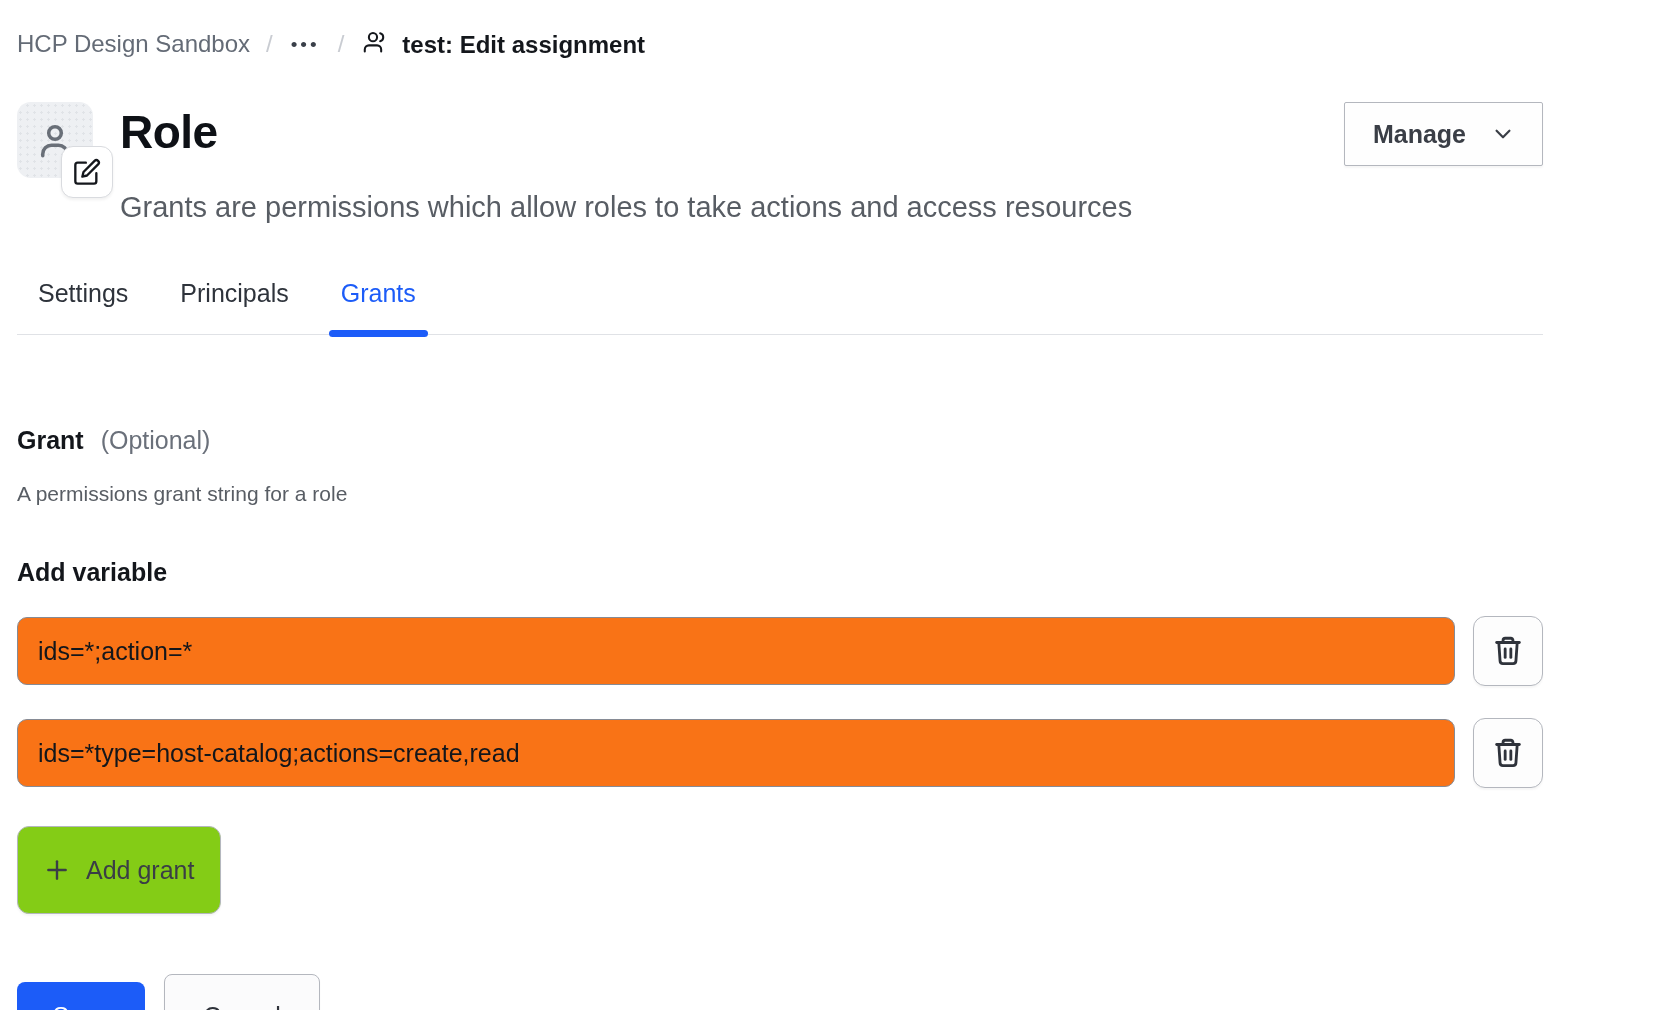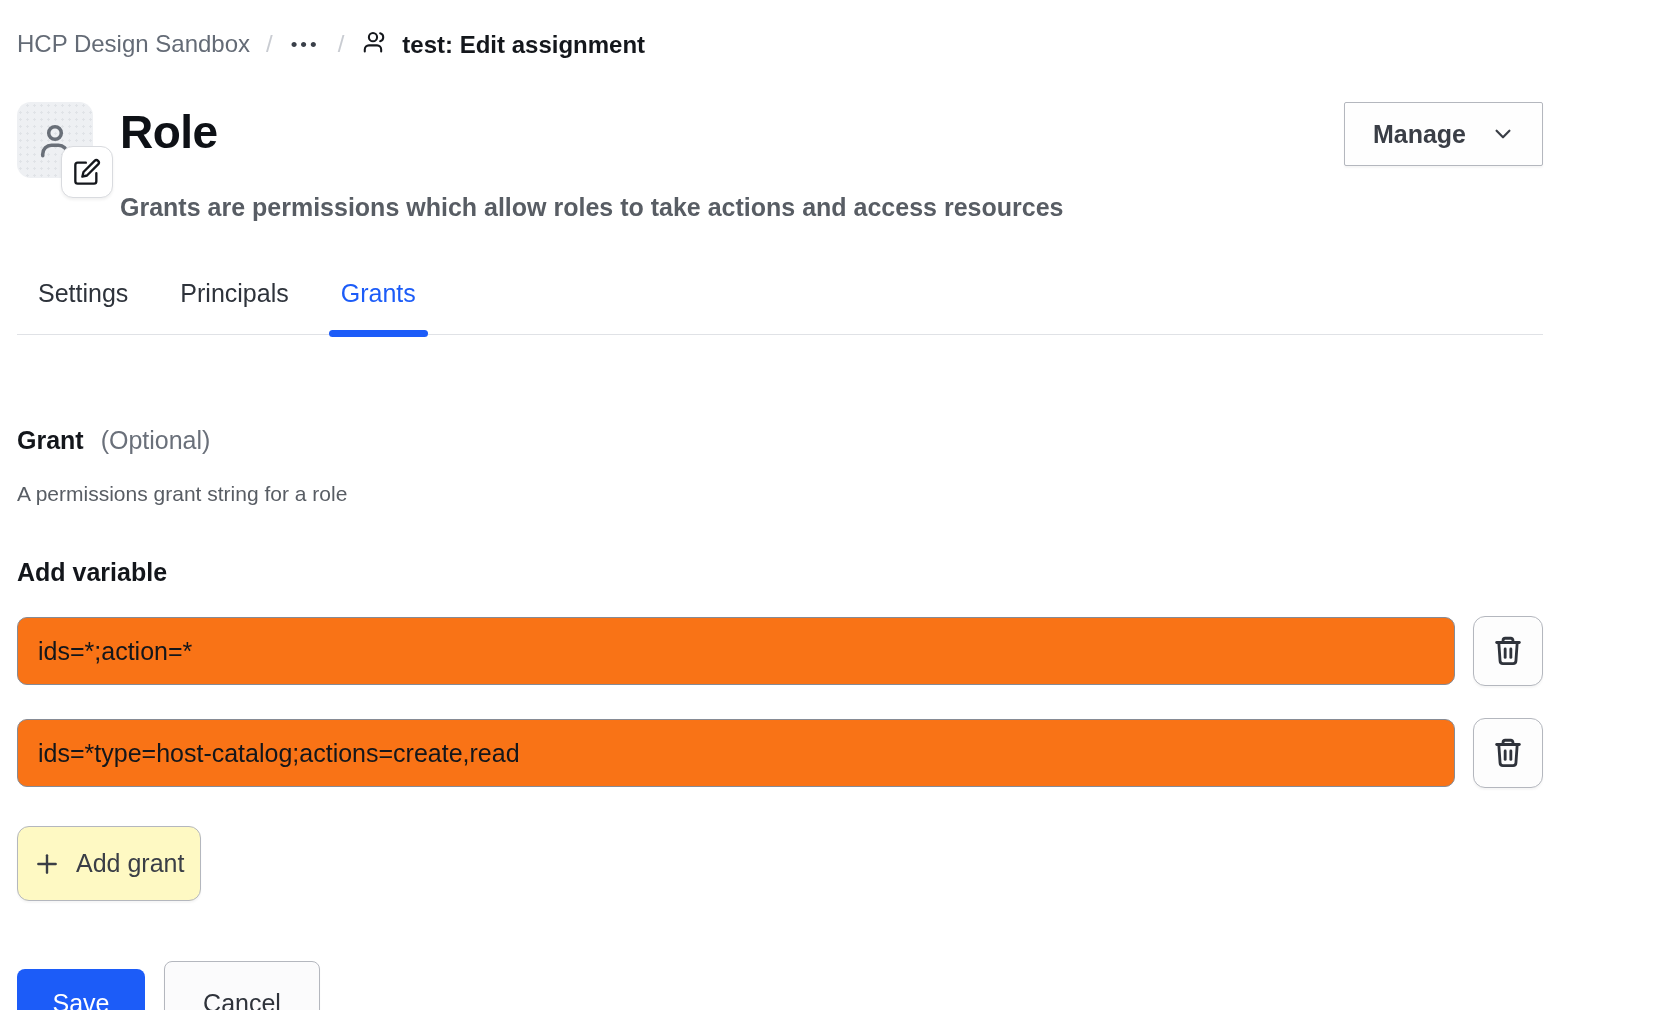--- a/index.html
+++ b/index.html
@@ -41,21 +41,21 @@
   .avatar svg{stroke:#696f78;}
   .edit-badge{
     position:absolute;left:44px;top:44px;width:52px;height:52px;
     background:#ffffff;border:1px solid #d9dbdf;border-radius:12px;
     box-shadow:0 2px 3px rgba(0,0,0,.06);
     display:flex;align-items:center;justify-content:center;cursor:pointer;padding:0;
   }
   .edit-badge svg{stroke:#14171c;}
   .title-block{margin-left:27px;}
   .page-title{margin:0;font-size:46px;line-height:60px;font-weight:700;letter-spacing:-0.5px;color:var(--text_dark);}
-  .page-subtitle{margin:30px 0 0 0;font-size:25px;line-height:30px;color:var(--text_gray);font-weight:700;}
+  .page-subtitle{margin:30px 0 0 0;font-size:29px;line-height:30px;color:var(--text_gray);font-weight:400;}
   .manage-btn{
     margin-left:auto;align-self:flex-start;height:64px;padding:0 28px;
     display:flex;align-items:center;gap:26px;
     background:#fefefe;border:1px solid var(--border_gray);border-radius:2px;
     box-shadow:0 2px 2px rgba(0,0,0,.04);
     font-family:inherit;font-size:25px;font-weight:600;color:#3a3e46;cursor:pointer;
   }
   .manage-btn svg{stroke:#3a3e46;}
 
   
@@ -85,23 +85,23 @@
   }
   .trash-btn{
     flex:none;width:70px;height:70px;background:#fdfdfd;
     border:1px solid var(--border_gray);border-radius:12px;
     display:flex;align-items:center;justify-content:center;cursor:pointer;
     box-shadow:0 2px 2px rgba(0,0,0,.04);padding:0;
   }
   .trash-btn svg{stroke:#2f333b;}
 
   .add-grant-btn{
-    margin-top:38px;height:75px;padding:0 16px;
+    margin-top:38px;height:88px;padding:0 26px;
     display:inline-flex;align-items:center;gap:16px;
-    background:#fef9c3;border:1px solid var(--border_gray);border-radius:12px;
+    background:#84cc16;border:1px solid var(--border_gray);border-radius:12px;
     box-shadow:0 2px 2px rgba(0,0,0,.04);
     font-family:inherit;font-size:25px;font-weight:500;color:#3a3e46;cursor:pointer;
   }
   .add-grant-btn svg{stroke:#3a3e46;}
 
   .actions{display:flex;align-items:center;gap:19px;margin-top:60px;}
   .save-btn{
     width:128px;height:68px;border:none;border-radius:8px;
     background:var(--accent_blue);color:#ffffff;
     font-family:inherit;font-size:25px;font-weight:500;cursor:pointer;

